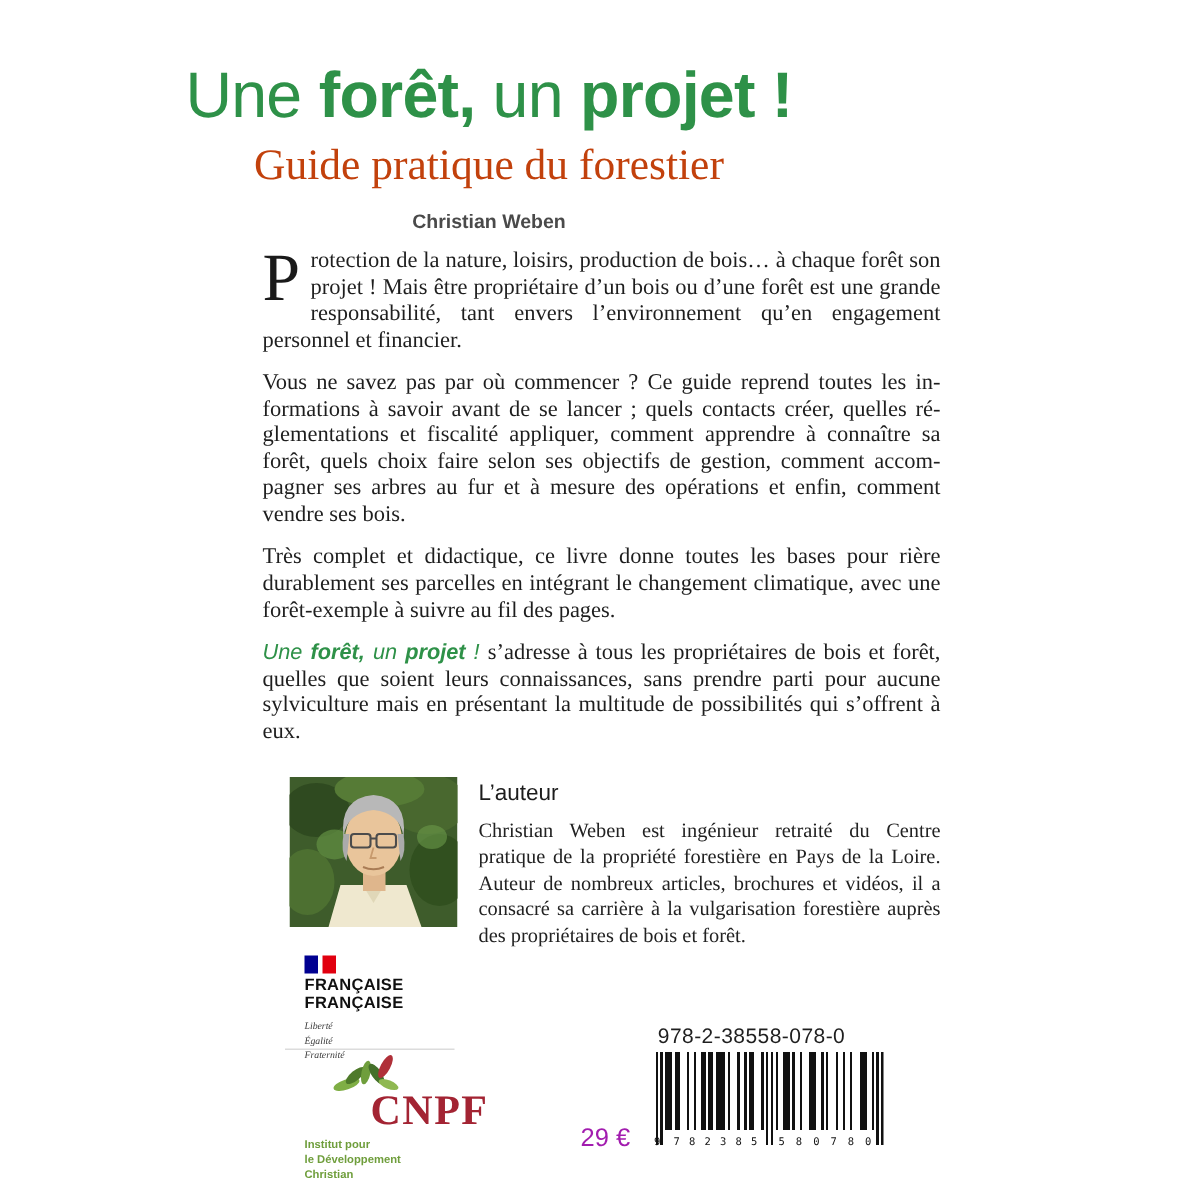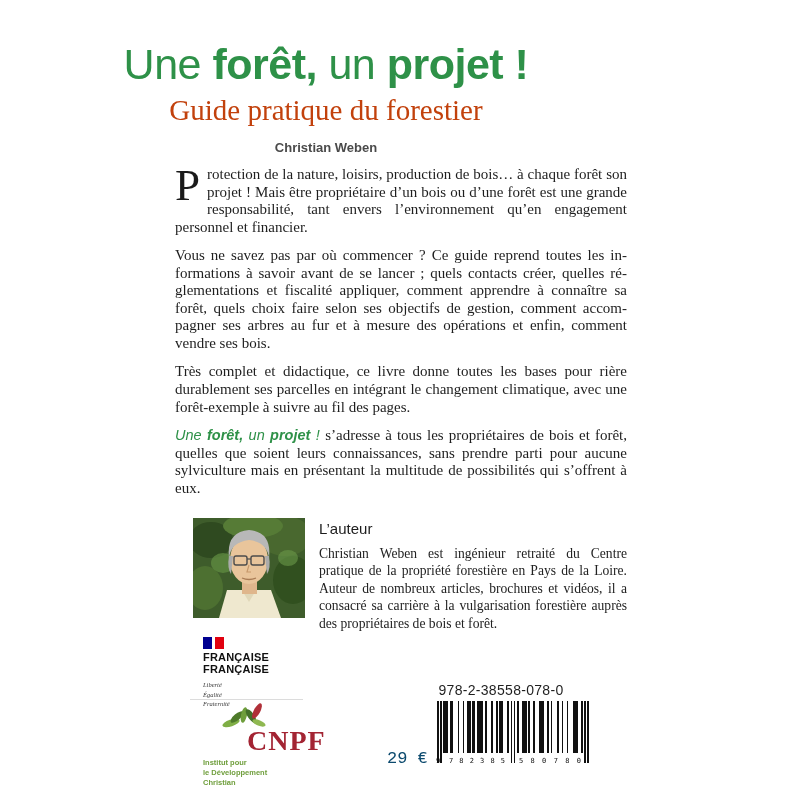--- a/index.html
+++ b/index.html
@@ -54,22 +54,22 @@
   .rf-motto{margin-top:5px;font-family:"Liberation Serif",serif;font-style:italic;
     font-size:6.5px;line-height:1.45;color:#3a3a3a;}
   .rf-sep{position:absolute;left:190px;top:699px;width:113px;height:1px;background:#dcdcdc;}
   .cnpf-logo{position:absolute;left:203px;top:703px;font-family:"Liberation Sans",sans-serif;}
   .cnpf-leaves{display:block;margin:0 0 -4px 18px;}
   .cnpf-name{font-size:28px;font-weight:700;color:var(--cnpf-red,#a32433);
     font-family:"Liberation Serif",serif;letter-spacing:1px;line-height:1;margin-left:44px;}
   .cnpf-sub{margin-top:3px;font-size:7.5px;font-weight:700;line-height:1.3;
     color:var(--cnpf-green,#6f9e3c);}
   
-  .price{position:absolute;left:387px;top:749px;font-family:Liberation Mono, monospace;
-    font-size:17px;color:#0c4a6e;}
+  .price{position:absolute;left:387px;top:749px;font-family:Liberation Sans, sans-serif;
+    font-size:17px;color:#a21caf;}
   .barcode-wrap{position:absolute;left:437px;top:682px;width:128px;text-align:center;}
   .isbn-text{font-family:"Liberation Sans",sans-serif;font-size:14px;color:#1f1f1f;
     letter-spacing:0.3px;margin-bottom:3px;}
   .barcode-box{position:relative;width:152px;height:64px;margin:0 auto;}
   .barcode-box svg{display:block;}
   .barcode-digits{
     position:absolute;left:0;bottom:0;width:152px;height:10px;
     font-family:"DejaVu Sans Mono",monospace;font-size:7px;color:#111;
   }
   .barcode-digits .d-first{position:absolute;left:-1px;bottom:0;}

